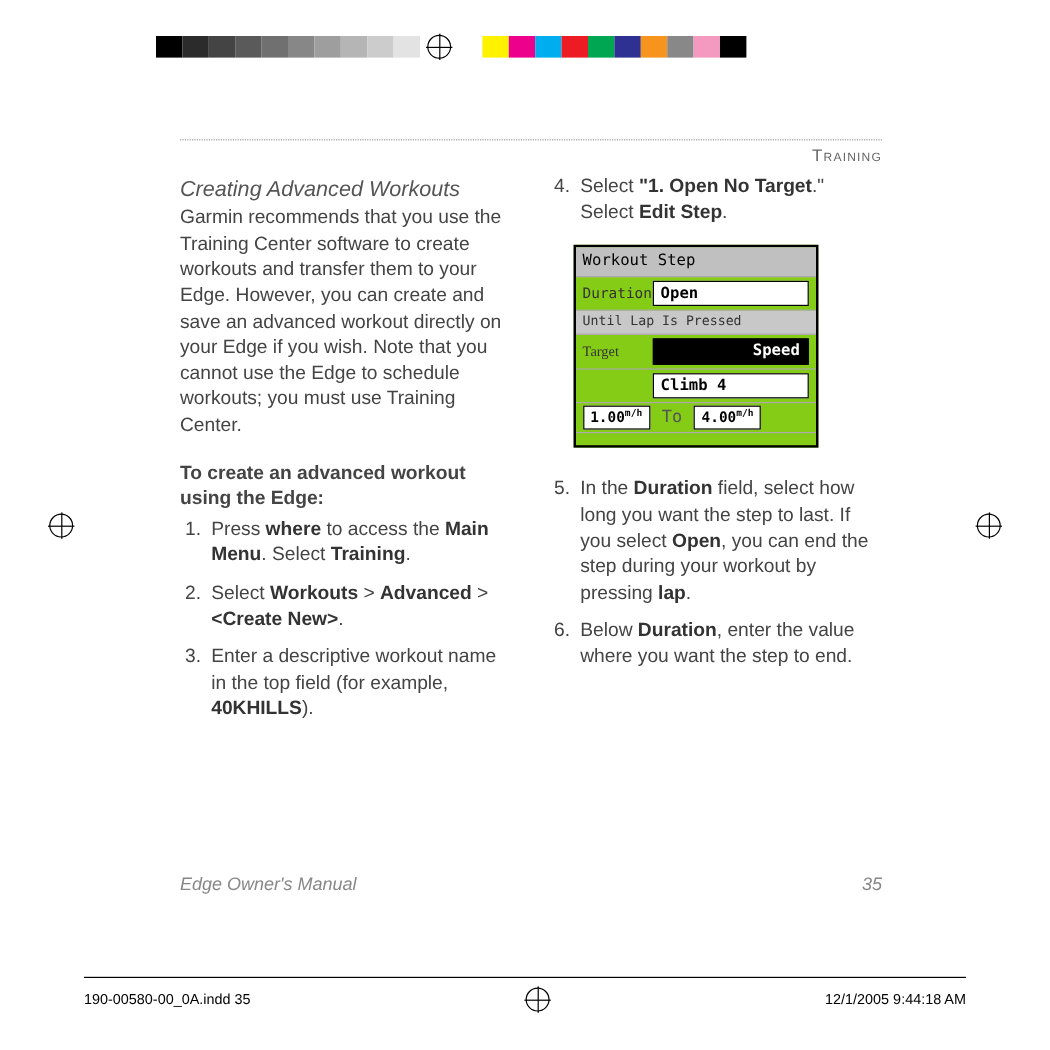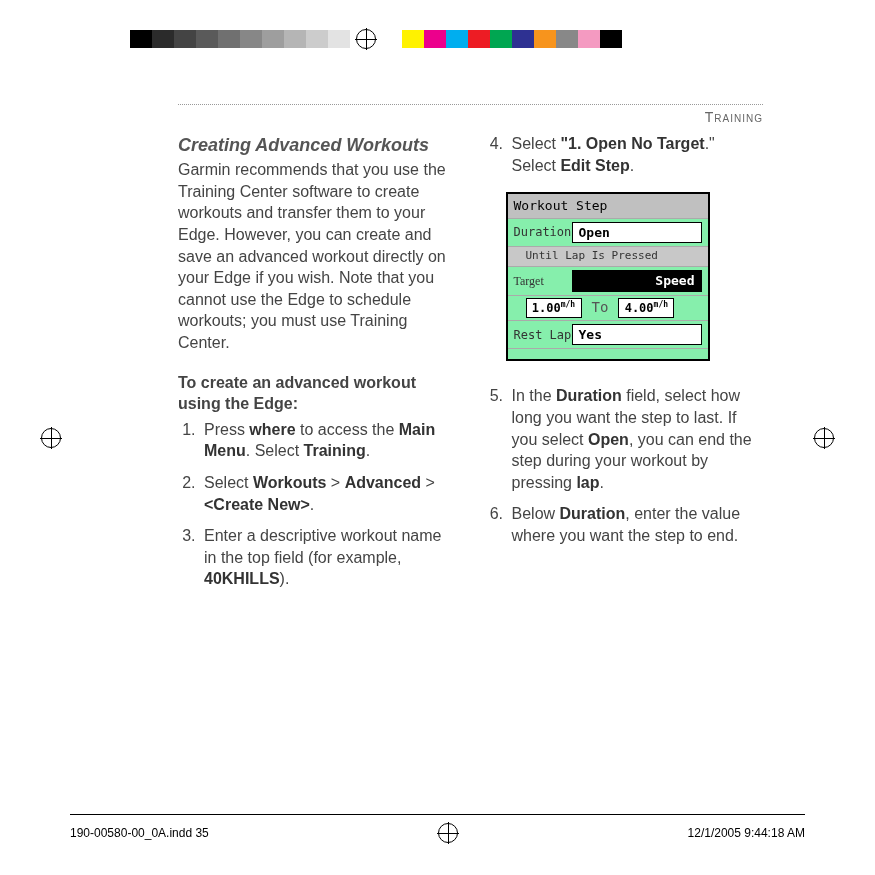--- a/index.html
+++ b/index.html
@@ -49,25 +49,24 @@
   .reg-side {
     position: absolute;
     top: 50%;
     transform: translateY(-50%);
     width: 18px; height: 18px;
   }
   .reg-left { left: 35px; }
   .reg-right { right: 35px; }
   .page {
     position: absolute;
-    top: 104px;
+    top: 116px;
     left: 150px;
     width: 585px;
     height: 630px;
-    margin-left: 28px;
   }
   .section-header {
     border-top: 1px dotted #999;
     padding-top: 4px;
     text-align: right;
     font-variant: small-caps;
     font-size: 14px;
     color: #666;
     letter-spacing: 1px;
     margin-bottom: 8px;
@@ -77,21 +76,21 @@
     gap: 30px;
   }
   .col {
     width: 280px;
     font-size: 16px;
     line-height: 1.35;
     color: #444;
   }
   .subtitle {
     font-size: 18px;
-    font-weight: bold;
+    font-weight: normal;
     font-style: italic;
     color: #555;
     margin-bottom: 2px;
   }
   .lead-in {
     font-weight: bold;
     margin-top: 18px;
     margin-bottom: 4px;
   }
   ol {
@@ -100,21 +99,21 @@
   }
   ol li {
     padding-left: 4px;
     margin-bottom: 10px;
   }
   strong { color: #333; }
   .device-screen {
     margin: 16px 0 24px 20px;
     width: 200px;
     border: 2px solid #000;
-    background: #86efac;
+    background: #84cc16;
     font-family: "Lucida Console", monospace;
     font-size: 13px;
     color: #000;
   }
   .device-screen .row {
     display: flex;
     align-items: center;
     padding: 3px 6px;
     border-bottom: 1px solid #aaa;
   }
@@ -136,21 +135,21 @@
     flex: 1;
   }
   .field-box.sel {
     background: #000;
     color: #fff;
     text-align: right;
   }
   .speed-row .lbl { flex: 0 0 58px; font-family: Liberation Serif, serif; }
   .subrow {
     display: flex;
-    padding: 2px 18px;
+    padding: 2px 6px;
     gap: 4px;
     align-items: center;
     border-bottom: 1px solid #aaa;
   }
   .subrow .mini {
     background: #fff;
     border: 1px solid #000;
     padding: 1px 4px;
     font-weight: bold;
     font-size: 12px;
@@ -158,21 +157,21 @@
     text-align: center;
   }
   .subrow .to {
     font-size: 14px;
     padding: 0 6px;
     color: #555;
   }
   .note-row {
     font-size: 11px;
     color: #333;
-    padding: 2px 18px;
+    padding: 2px 6px;
     background: #c8c8c8;
     border-bottom: 1px solid #aaa;
   }
   .footer {
     position: absolute;
     bottom: 0;
     left: 0;
     right: 0;
     display: flex;
     justify-content: space-between;
@@ -262,42 +261,45 @@
         <div class="row hdr">Workout Step</div>
         <div class="row">
           <span class="lbl">Duration</span>
           <span class="field-box">Open</span>
         </div>
         <div class="note-row">Until Lap Is Pressed</div>
         <div class="row speed-row">
           <span class="lbl">Target</span>
           <span class="field-box sel">Speed</span>
         </div>
+        <div class="row" style="padding-left:64px;">
+          <span class="field-box">Climb 4</span>
+        </div>
         <div class="subrow">
           <span class="mini"><span>1.00</span><sup style="font-size:8px;">m/h</sup></span>
           <span class="to">To</span>
           <span class="mini"><span>4.00</span><sup style="font-size:8px;">m/h</sup></span>
         </div>
-        <div class="row">
-          <span class="lbl">Rest Lap</span>
-          <span class="field-box">Yes</span>
-        </div>
         <div style="height:10px;"></div>
       </div>
 
       <ol start="5">
         <li>
           <span>In the </span><strong>Duration</strong><span> field, select how long you want the step to last. If you select </span><strong>Open</strong><span>, you can end the step during your workout by pressing </span><strong>lap</strong><span>.</span>
         </li>
         <li>
           <span>Below </span><strong>Duration</strong><span>, enter the value where you want the step to end.</span>
         </li>
       </ol>
     </div>
   </div>
 
+  <div class="footer">
+    <span>Edge Owner's Manual</span>
+    <span>35</span>
+  </div>
 </div>
 
 <div class="imprint">
   <span>190-00580-00_0A.indd   35</span>
   <div class="reg-mark"></div>
   <span>12/1/2005   9:44:18 AM</span>
 </div>
 
 </body></html>

